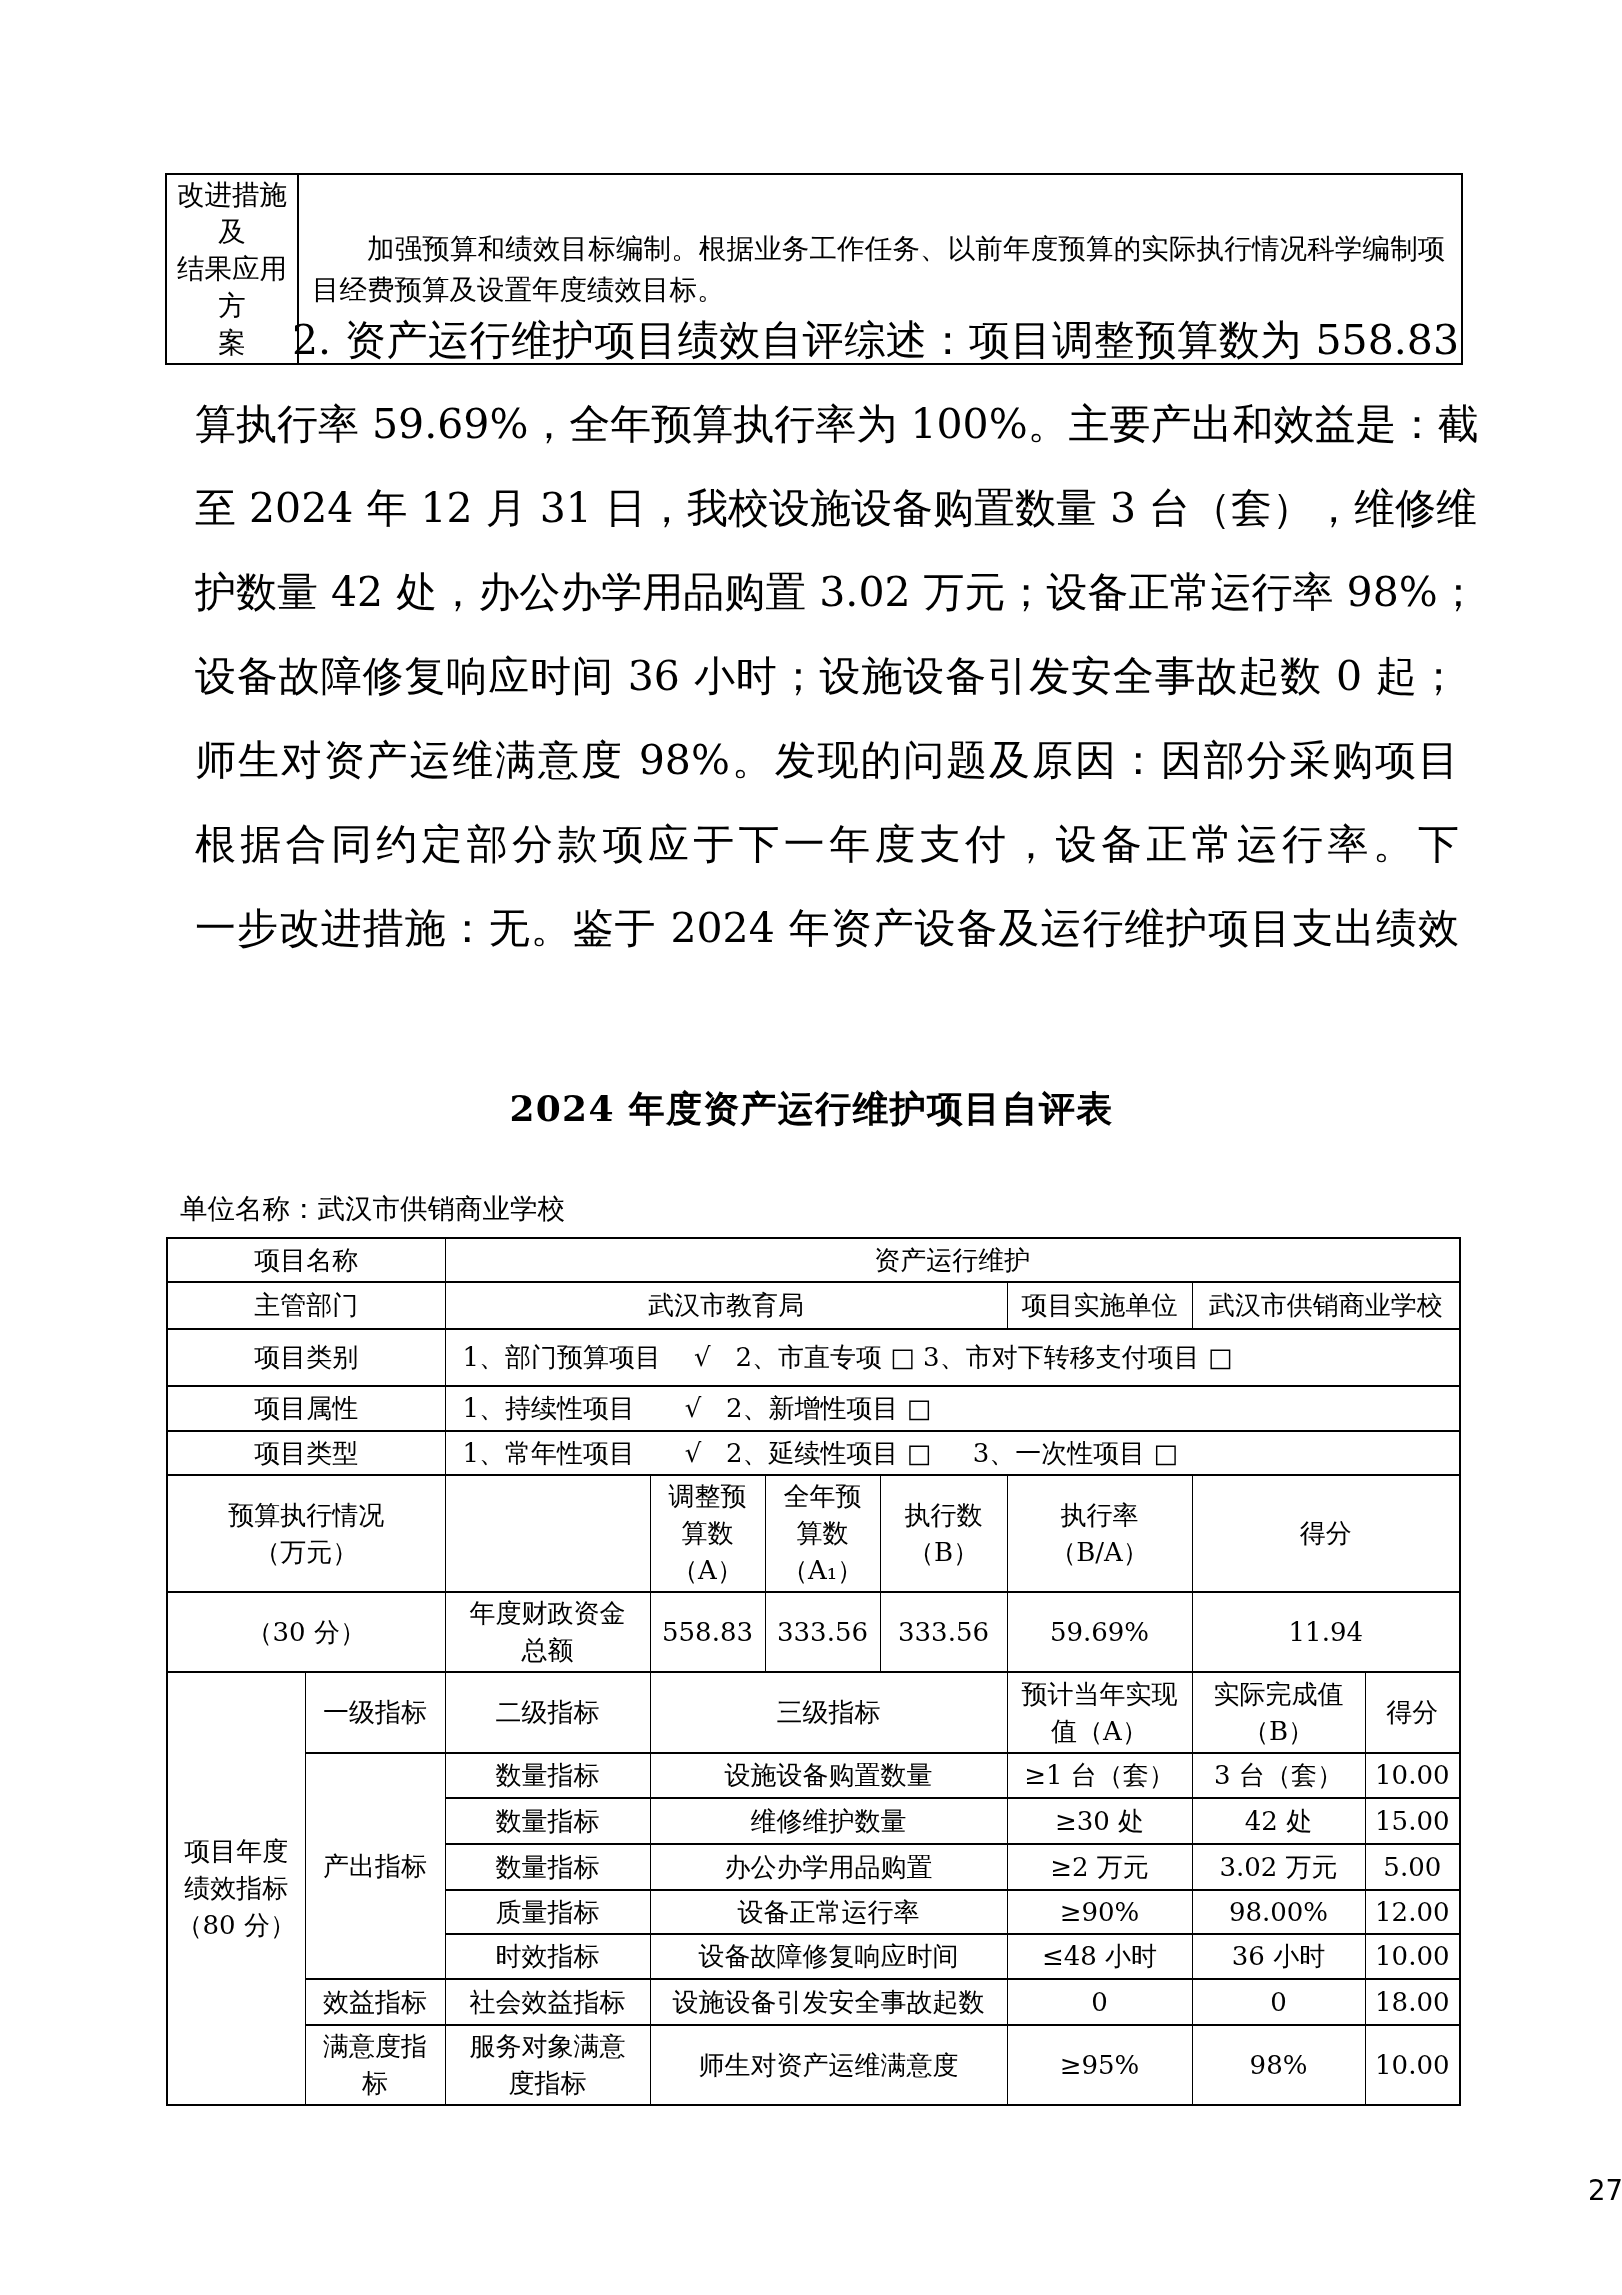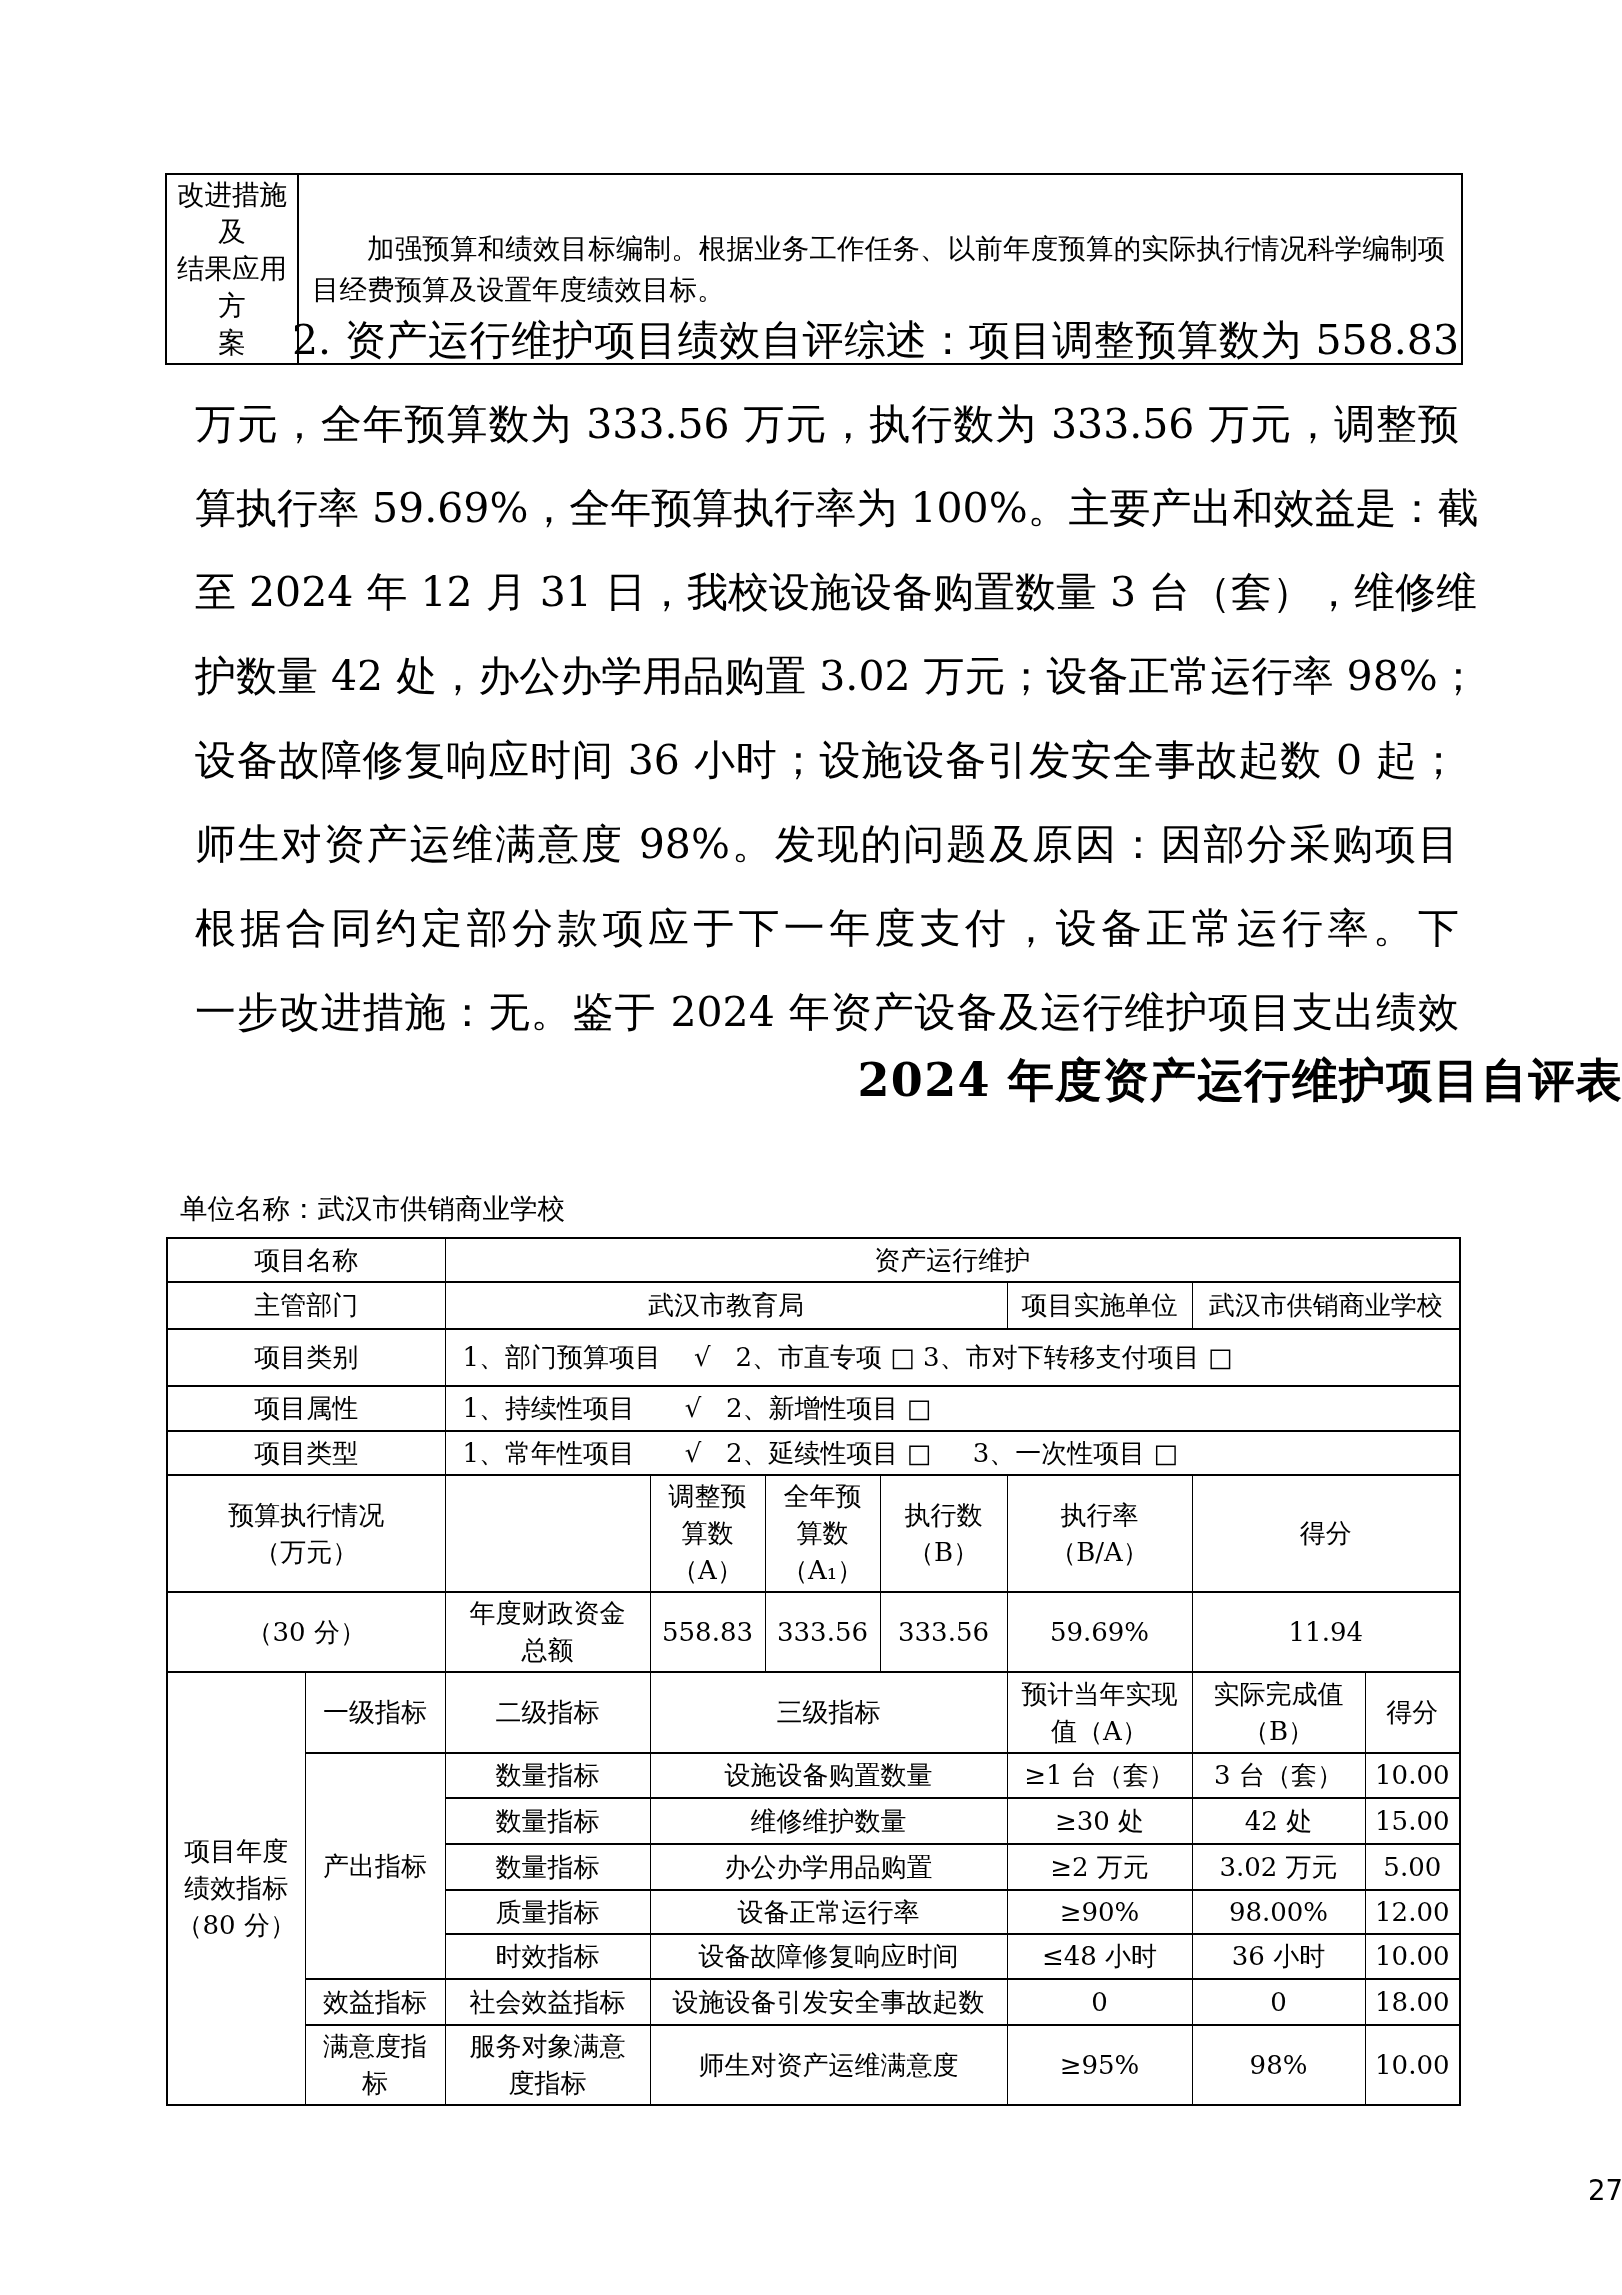--- a/index.html
+++ b/index.html
@@ -57,24 +57,24 @@
     text-align-last: justify;
     white-space: nowrap;
     padding-left: 28px;
   }
   .para .line.first { text-indent: 97px; }
   .para .line.last  { text-align: left; text-align-last: left; }
 
   
   .doc-title {
     position: absolute;
-    left: 0; top: 1048px;
+    left: 0; top: 1076px;
     width: 1623px;
-    text-align: right;
-    font-size: 46px;
+    text-align: center;
+    font-size: 36px;
     font-weight: bold;
     line-height: 65px;
     letter-spacing: 1.3px;
   }
   .unit-line {
     position: absolute;
     left: 180px; top: 1190px;
     font-size: 27.5px;
     line-height: 37px;
   }
@@ -130,21 +130,20 @@
       <td class="frag-label">改进措施及
 结果应用方
 案</td>
       <td class="frag-content">加强预算和绩效目标编制。根据业务工作任务、以前年度预算的实际执行情况科学编制项目经费预算及设置年度绩效目标。</td>
     </tr>
   </tbody>
     </table>
 
   <div class="para">
     <div class="line first">2. 资产运行维护项目绩效自评综述：项目调整预算数为 558.83</div>
-    <div class="line">万元，全年预算数为 333.56 万元，执行数为 333.56 万元，调整预</div>
     <div class="line">算执行率 59.69%，全年预算执行率为 100%。主要产出和效益是：截</div>
     <div class="line">至 2024 年 12 月 31 日，我校设施设备购置数量 3 台（套），维修维</div>
     <div class="line">护数量 42 处，办公办学用品购置 3.02 万元；设备正常运行率 98%；</div>
     <div class="line">设备故障修复响应时间 36 小时；设施设备引发安全事故起数 0 起；</div>
     <div class="line">师生对资产运维满意度 98%。发现的问题及原因：因部分采购项目</div>
     <div class="line">根据合同约定部分款项应于下一年度支付，设备正常运行率。下</div>
     <div class="line">一步改进措施：无。鉴于 2024 年资产设备及运行维护项目支出绩效</div>
   </div>
 
   <div class="doc-title">2024 年度资产运行维护项目自评表</div>

